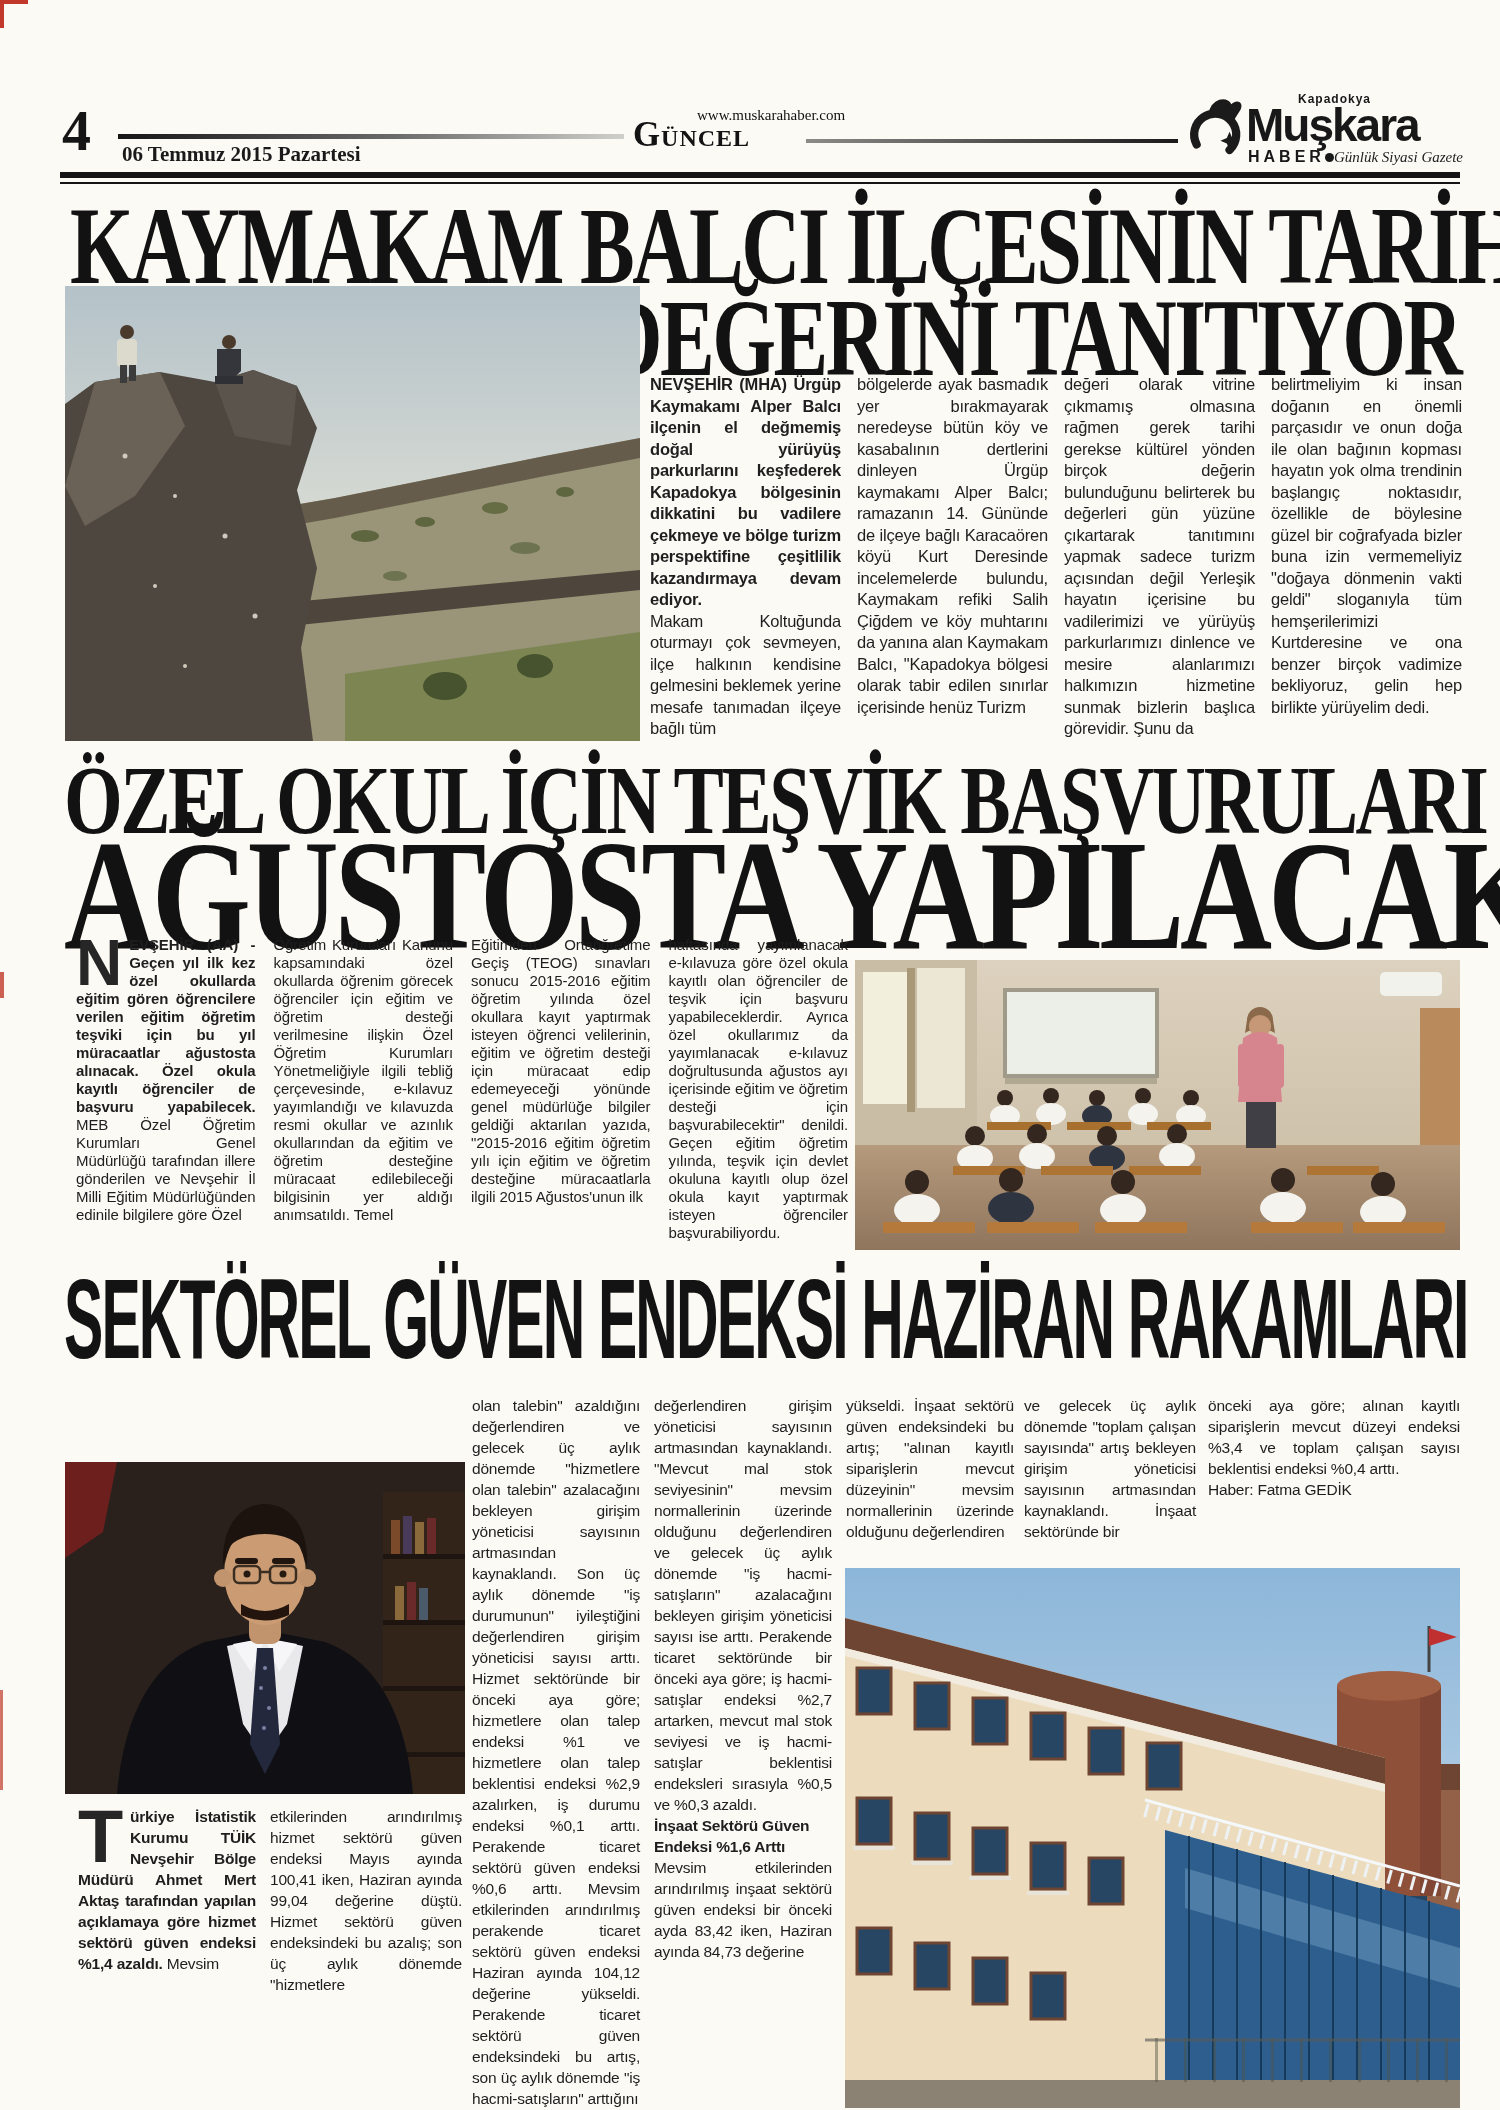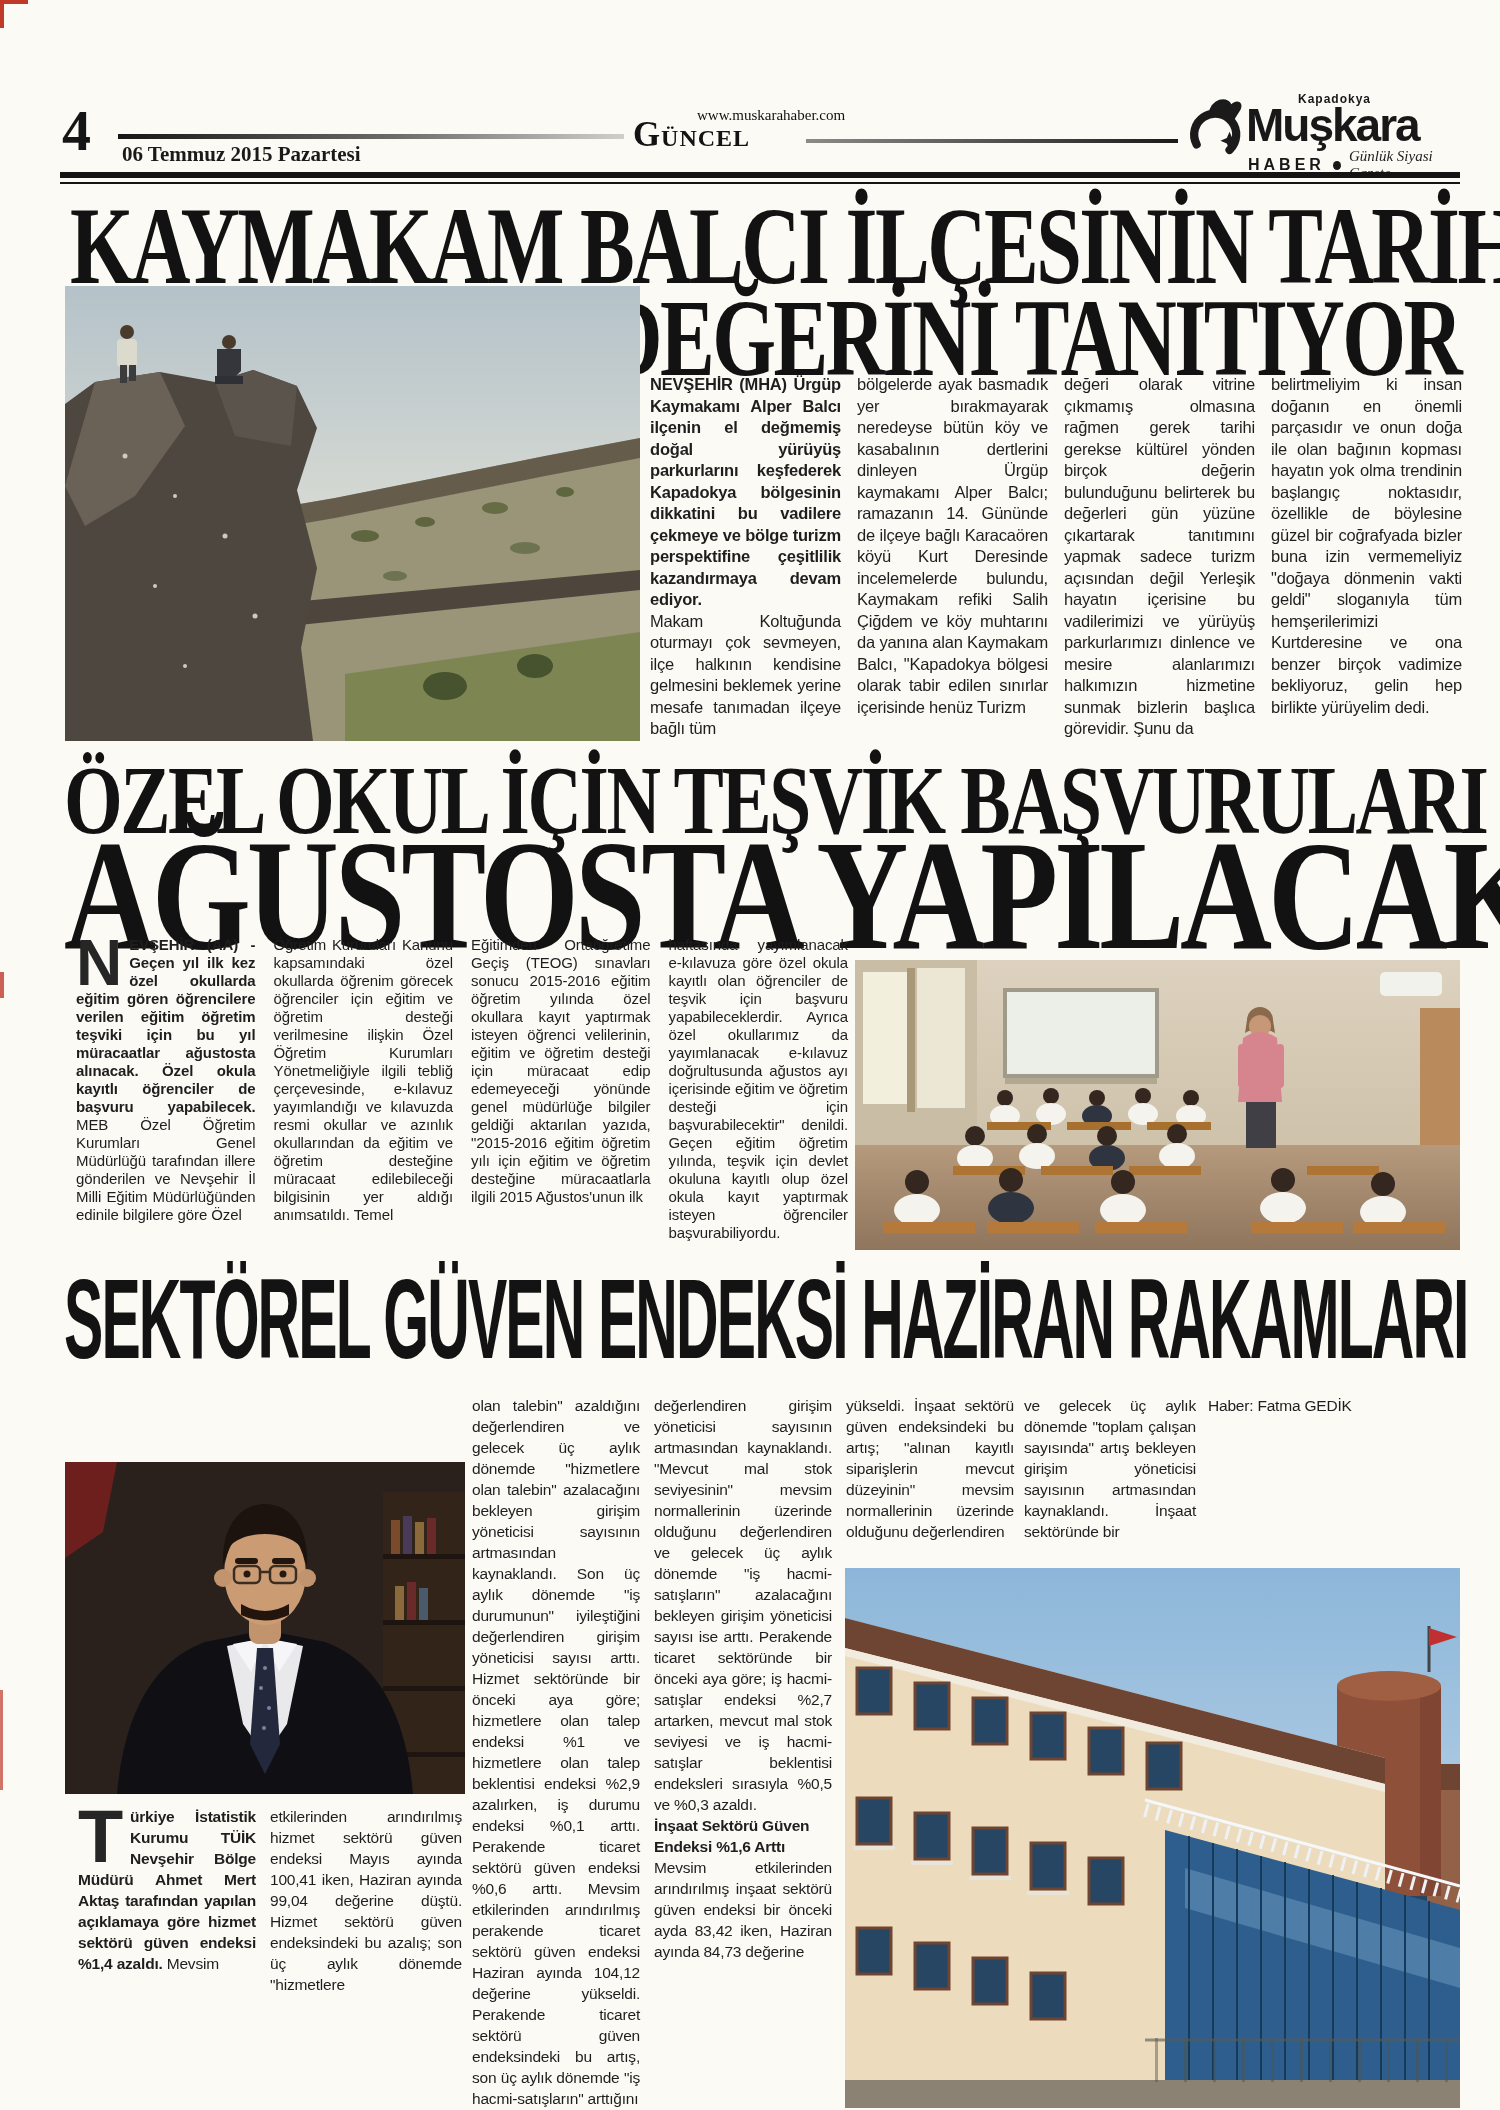--- a/index.html
+++ b/index.html
@@ -18,21 +18,21 @@
   #rule-left { left:118px; top:134px; width:506px; height:5px; background:linear-gradient(to right,#161616,#6b6b6b 55%,#cfcfcb); }
   #date { left:122px; top:142px; font-family:"Liberation Serif",serif; font-size:21px; color:#1a1a1a;font-weight:bold; }
   #website { left:697px; top:107px; font-family:"Liberation Serif",serif; font-size:15px; color:#111; }
   #section { left:633px; top:116px; font-family:"Liberation Serif",serif; font-weight:700; font-size:24px; letter-spacing:1px; color:#131313; line-height:1.1; }
   #section::first-letter { font-size:1.45em; }
   #rule-right { left:806px; top:139px; width:372px; height:4px; background:linear-gradient(to right,#8b8b88,#1a1a1a); }
 
   #masthead { left:1182px; top:90px; width:282px; height:80px; }
   #mh-region { position:absolute; left:116px; top:2px; font-size:12px; font-weight:700; letter-spacing:1px; color:#181818; }
   #mh-name { position:absolute; left:64px; top:8px; font-size:46px; font-weight:700; letter-spacing:-2px; color:#181818; }
-  #mh-bottom { position:absolute; left:66px; top:58px; display:flex; align-items:center; gap:8px; }
+  #mh-bottom { position:absolute; left:66px; top:58px; display:flex; align-items:center; gap:0; }
   #mh-haber { font-size:16px; font-weight:700; letter-spacing:4px; color:#181818; }
   .mh-dot { width:9px; height:9px; border-radius:50%; background:#181818; }
   #mh-tagline { font-family:"Liberation Serif",serif; font-style:italic; font-size:15px; color:#222; }
 
   #double-rule-a { left:60px; top:172px; width:1400px; height:6px; background:#141414; }
   #double-rule-b { left:60px; top:182px; width:1400px; height:2px; background:#141414; }
 
   
   .headline { font-family:"Liberation Serif",serif; font-weight:700; white-space:nowrap; color:#121212; line-height:1; }
   #a1h1 { left:70px;  top:192px; font-size:100px; letter-spacing:-3px; transform:scale(0.82,1.10); transform-origin:left top; }
@@ -338,20 +338,21 @@
   <p class="subhead">İnşaat Sektörü Güven Endeksi %1,6 Arttı</p>
   <p>Mevsim etkilerinden arındırılmış inşaat sektörü güven endeksi bir önceki ayda 83,42 iken, Haziran ayında 84,73 değerine</p>
 </div>
 <div class="abs bodytext bt3" id="a3c5">
   <p>yükseldi. İnşaat sektörü güven endeksindeki bu artış; "alınan kayıtlı siparişlerin mevcut düzeyinin" mevsim normallerinin üzerinde olduğunu değerlendiren</p>
 </div>
 <div class="abs bodytext bt3" id="a3c6">
   <p>ve gelecek üç aylık dönemde "toplam çalışan sayısında" artış bekleyen girişim yöneticisi sayısının artmasından kaynaklandı. İnşaat sektöründe bir</p>
 </div>
 <div class="abs bodytext bt3" id="a3c7">
+  <p>önceki aya göre; alınan kayıtlı siparişlerin mevcut düzeyi endeksi %3,4 ve toplam çalışan sayısı beklentisi endeksi %0,4 arttı.</p>
   <p>Haber: Fatma GEDİK</p>
 </div>
 
 <div class="abs photo" id="photo4">
   <svg width="615" height="540" viewBox="0 0 615 540" preserveAspectRatio="none">
     <defs>
       <linearGradient id="sky4" x1="0" y1="0" x2="0" y2="1">
         <stop offset="0" stop-color="#8cb6d9"></stop>
           <stop offset="1" stop-color="#d6e4f0"></stop>
       </linearGradient>

